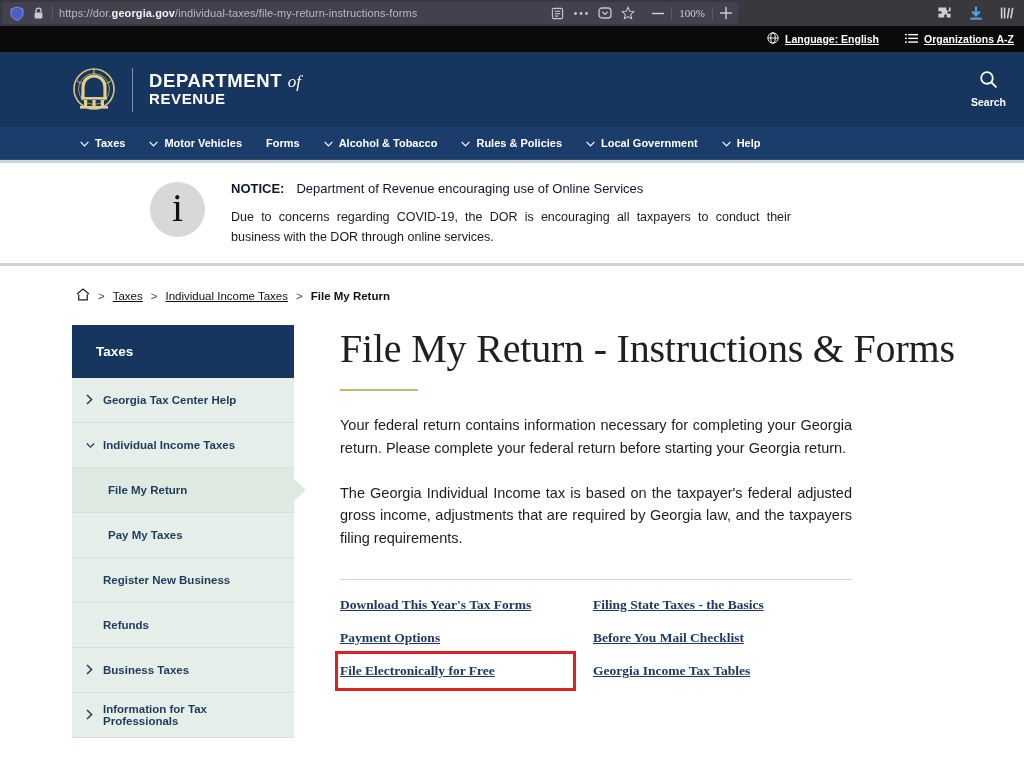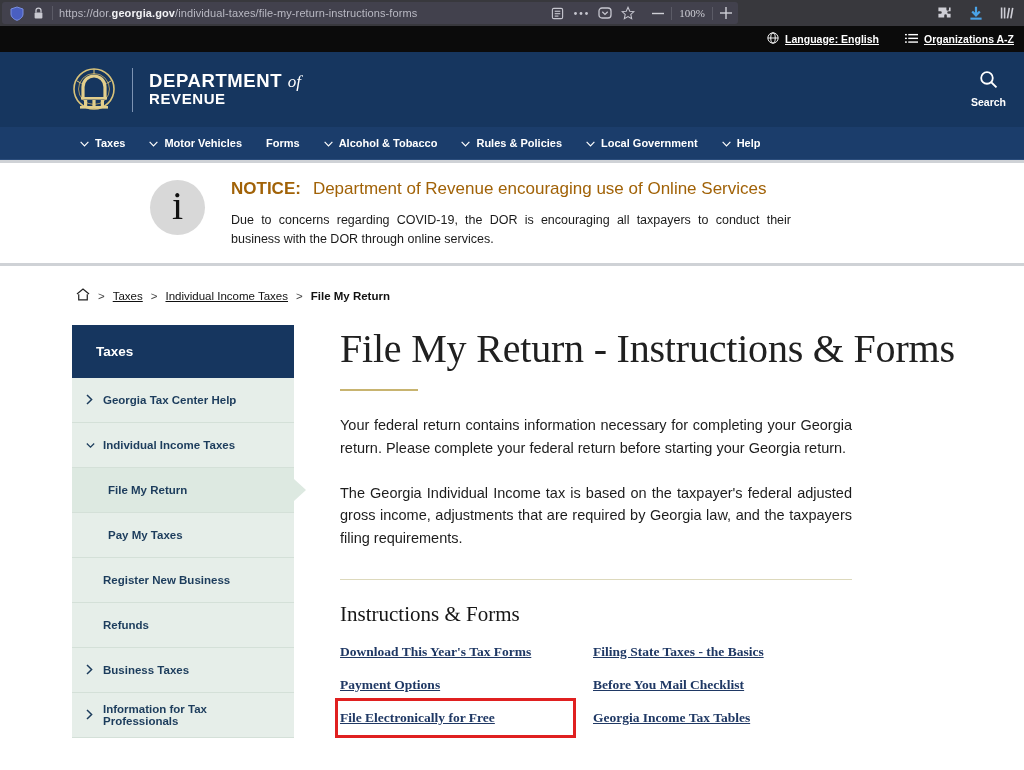--- a/index.html
+++ b/index.html
@@ -95,21 +95,21 @@
   #notice-inner { display: flex; align-items: flex-start; gap: 26px; padding-left: 150px; }
   #info-circle {
     width: 55px; height: 55px; border-radius: 50%; background: #d8d8d8;
     display: flex; align-items: center; justify-content: center; margin-top: 3px; flex: none;
   }
   #info-circle .i {
     font-family: "Liberation Serif", serif; font-size: 40px; color: #111;
     line-height: 1; font-weight: normal; margin-top: -3px;
   }
   #notice-text { padding-top: 2px; }
-  #notice-title { font-size: 17px; color: #a16207; white-space: nowrap; }
+  #notice-title { font-size: 13px; color: #0f172a; white-space: nowrap; }
   #notice-title .kw { font-weight: bold; }
   #notice-title .nt { margin-left: 12px; }
   #notice-body {
     margin-top: 12px; font-size: 12.5px; color: #1a1a1a; line-height: 1.55;
     width: 560px; text-align: justify;
   }
 
   
   #page { background: #ffffff; }
   #breadcrumb {
@@ -450,21 +450,20 @@
 
     <div id="main">
       <h1 id="page-title">File My Return - Instructions &amp; Forms</h1>
       <div id="title-rule"></div>
 
       <p class="body-p">Your federal return contains information necessary for completing your Georgia return.  Please complete your federal return before starting your Georgia return.</p>
       <p class="body-p">The Georgia Individual Income tax is based on the taxpayer's federal adjusted gross income, adjustments that are required by Georgia law, and the taxpayers filing requirements.</p>
 
       <div id="section-rule"></div>
 
-      <h2 id="forms-heading">Instructions &amp; Forms</h2>
 
       <div id="links-grid">
         <a class="form-link">Download This Year's Tax Forms</a>
         <a class="form-link">Filing State Taxes - the Basics</a>
         <a class="form-link">Payment Options</a>
         <a class="form-link">Before You Mail Checklist</a>
         <a class="form-link highlight">File Electronically for Free</a>
         <a class="form-link">Georgia Income Tax Tables</a>
       </div>
     </div>

